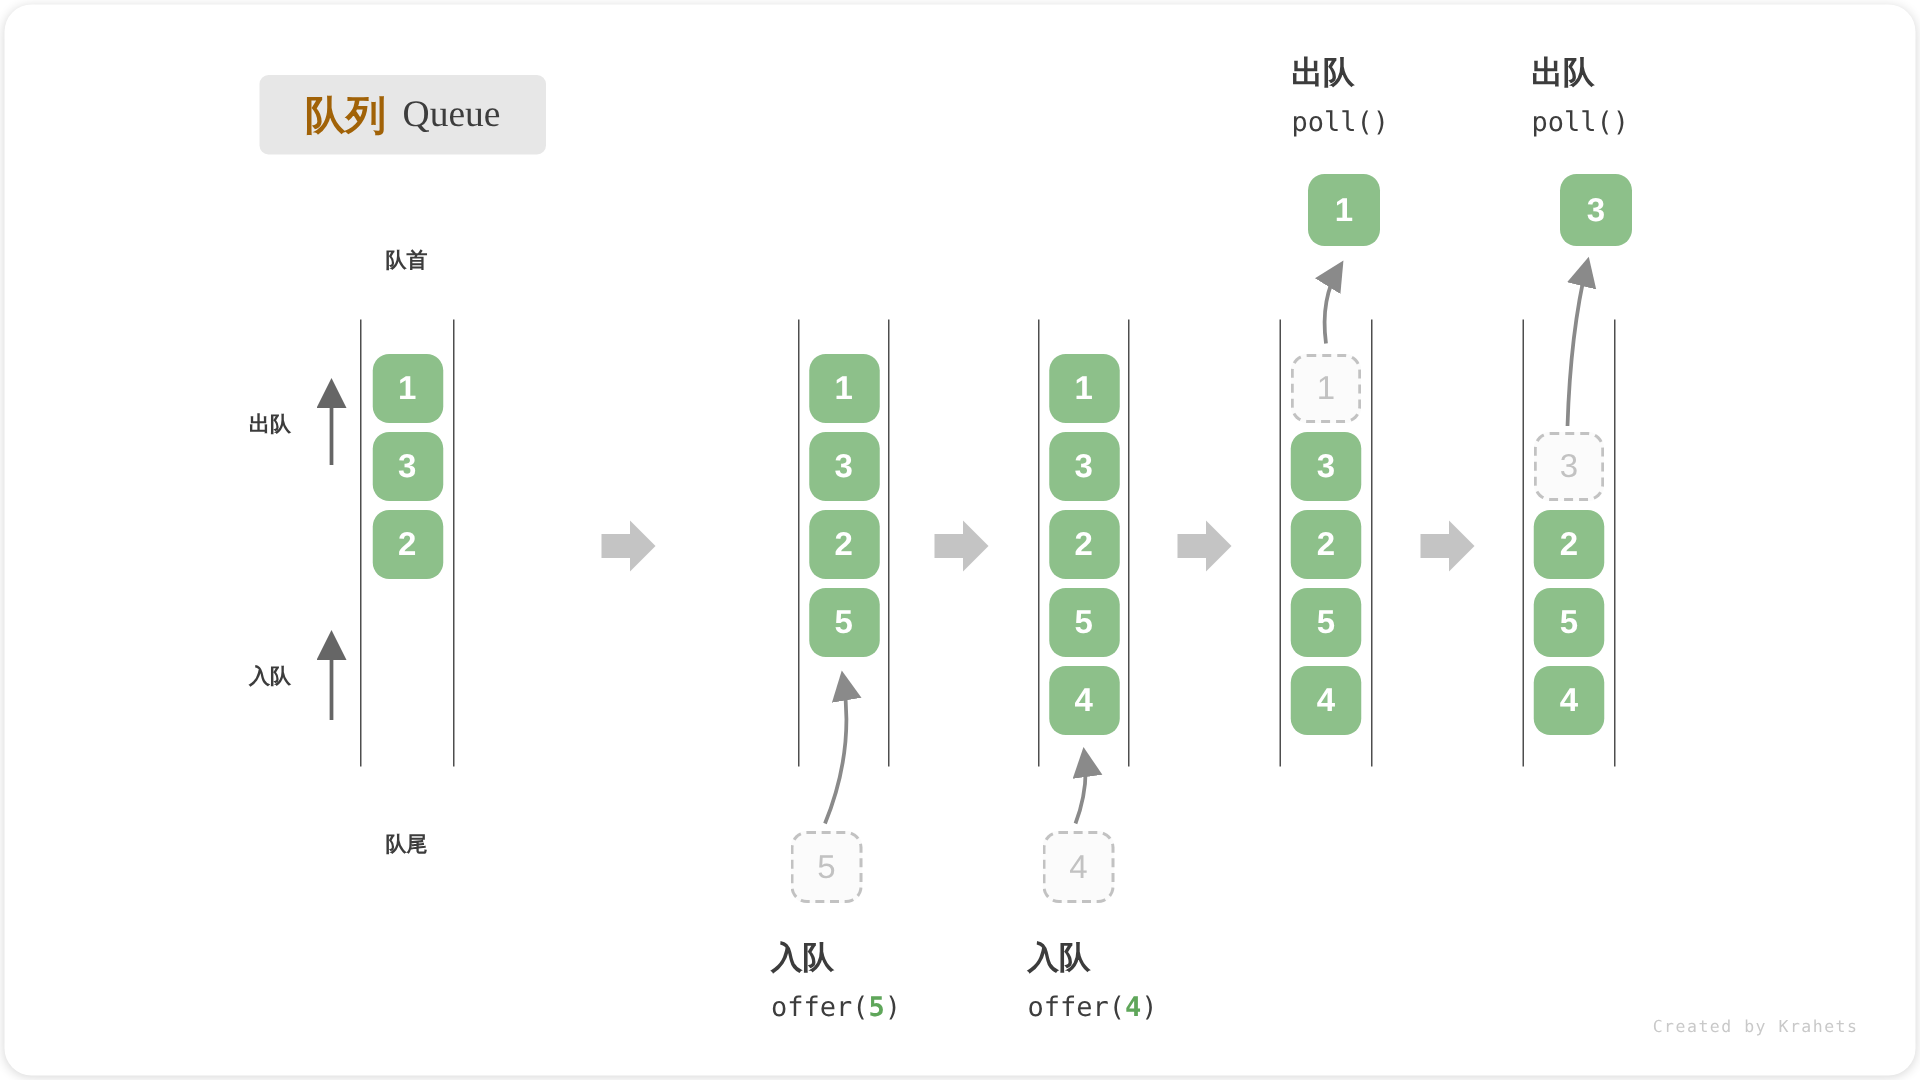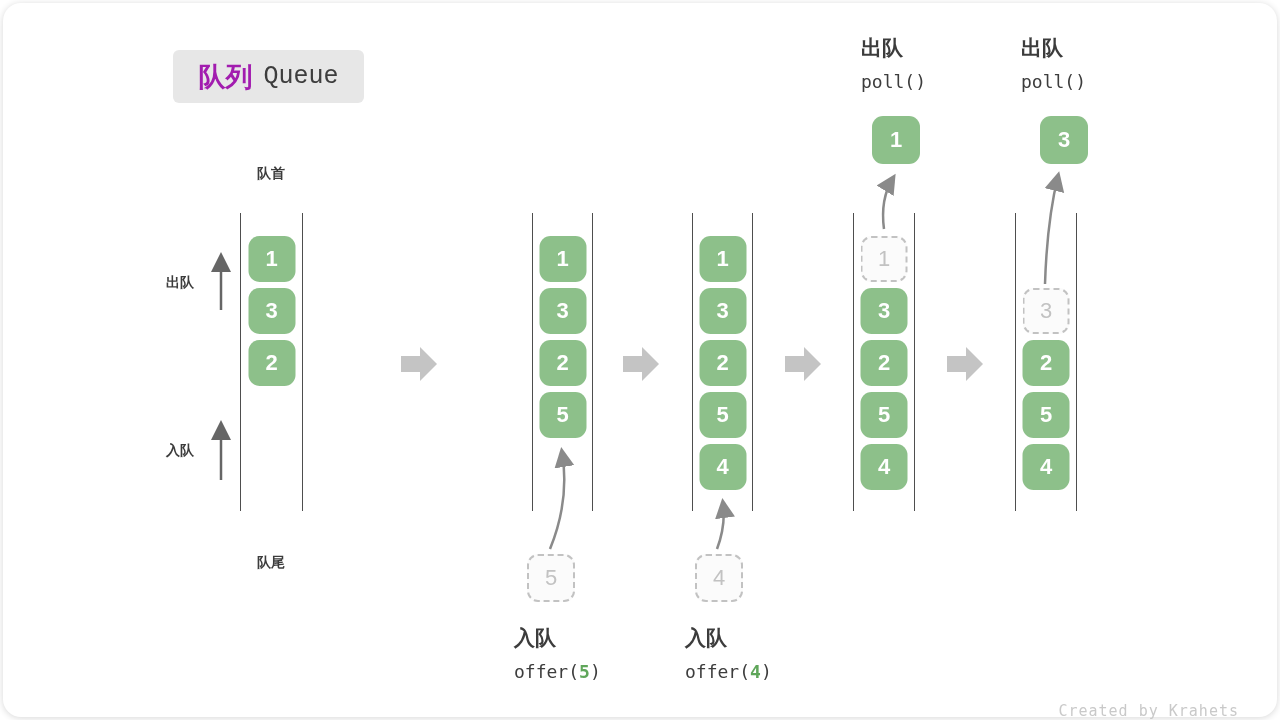--- a/index.html
+++ b/index.html
@@ -13,22 +13,22 @@
     --title-bg:#E7E7E7;
   }
   *{margin:0;padding:0;box-sizing:border-box;}
   html,body{width:1280px;height:720px;background:#fff;overflow:hidden;
     font-family:"Liberation Sans",sans-serif;}
   .card{position:absolute;left:3px;top:3px;width:1274px;height:714px;
     background:#ffffff;border-radius:18px;box-shadow:0 1px 7px rgba(0,0,0,0.16);}
   .title-box{position:absolute;left:170px;top:47px;width:191px;height:53px;
     background:var(--title-bg);border-radius:6px;display:flex;align-items:center;
     justify-content:center;gap:11px;}
-  .title-zh{font-size:27px;font-weight:bold;color:#a21caf;}
-  .title-en{font-family:Liberation Mono, monospace;font-size:25px;color:#3d3d3d;}
+  .title-zh{font-size:27px;font-weight:bold;color:#a16207;}
+  .title-en{font-family:Liberation Serif, serif;font-size:25px;color:#3d3d3d;}
   .lbl{position:absolute;font-size:14px;font-weight:600;color:var(--text-dark);
     transform:translate(-50%,-50%);white-space:nowrap;}
   .lbl-front{left:268px;top:171px;}
   .lbl-rear{left:268px;top:560px;}
   .lbl-dequeue{left:177px;top:280px;}
   .lbl-enqueue{left:177px;top:448px;}
   .qcol{position:absolute;top:210px;height:298px;
     border-left:1.5px solid var(--line-dark);border-right:1.5px solid var(--line-dark);}
   .c1{left:237px;width:63px;}
   .c2{left:529px;width:61px;}
@@ -52,22 +52,22 @@
   .result-2{left:1037px;top:113px;}
   .op{position:absolute;color:var(--text-dark);}
   .op .op-label{font-size:21px;font-weight:600;margin-bottom:9px;}
   .op .code{font-family:"DejaVu Sans Mono",monospace;font-size:18px;color:#3d3d3d;}
   .op .code .arg{color:var(--accent-green);font-weight:bold;}
   .op-poll-1{left:858px;top:31px;}
   .op-poll-2{left:1018px;top:31px;}
   .op-offer-1{left:511px;top:621px;}
   .op-offer-2{left:682px;top:621px;}
   .watermark{position:absolute;right:38px;top:675px;
-    font-family:"DejaVu Sans Mono",monospace;font-size:15px;color:var(--muted-text);
-    letter-spacing:1px;margin-top:24px;}
+    font-family:"DejaVu Sans Mono",monospace;font-size:11px;color:var(--muted-text);
+    letter-spacing:1px;}
   svg.overlay{position:absolute;left:0;top:0;width:1280px;height:720px;
     pointer-events:none;}
   .block-arrow{fill:var(--arrow-gray);}
   .flow-arrow{fill:none;stroke:#8a8a8a;stroke-width:2.5;}
   .side-arrow{fill:none;stroke:#666;stroke-width:2.5;}
 </style>
 </head>
 <body>
 
 <div class="card">

